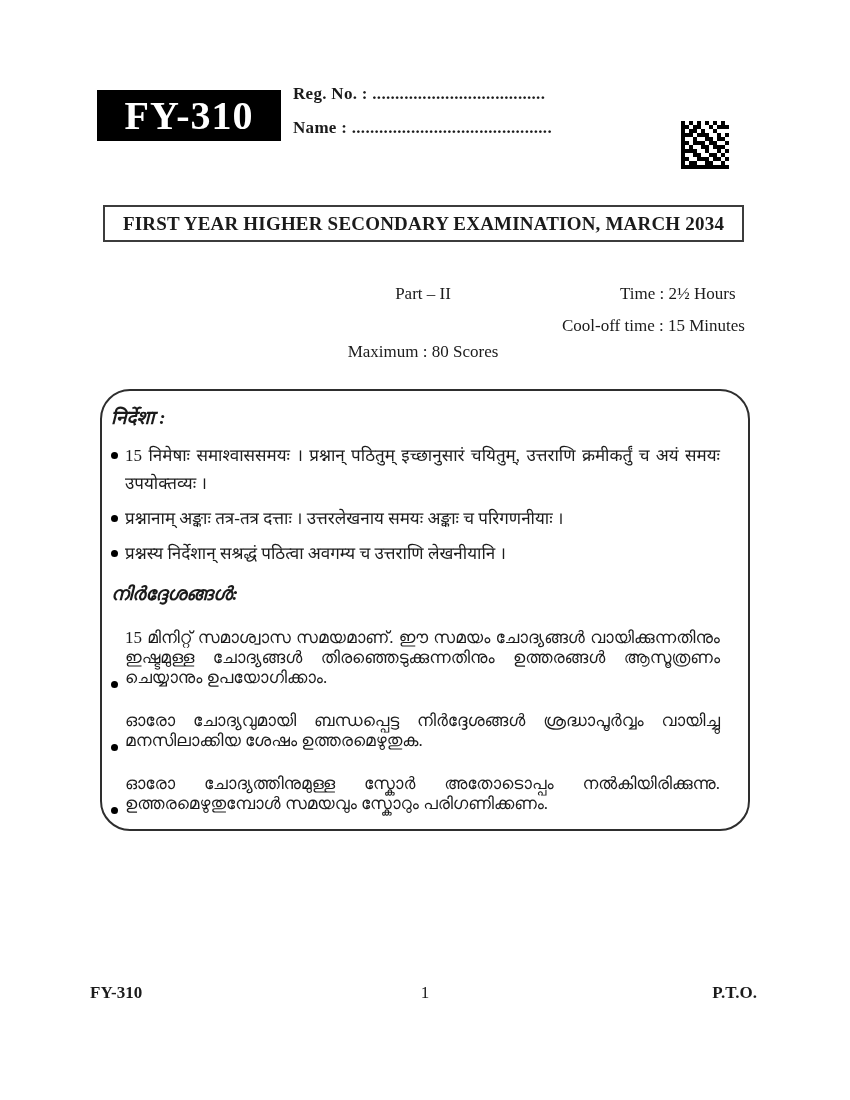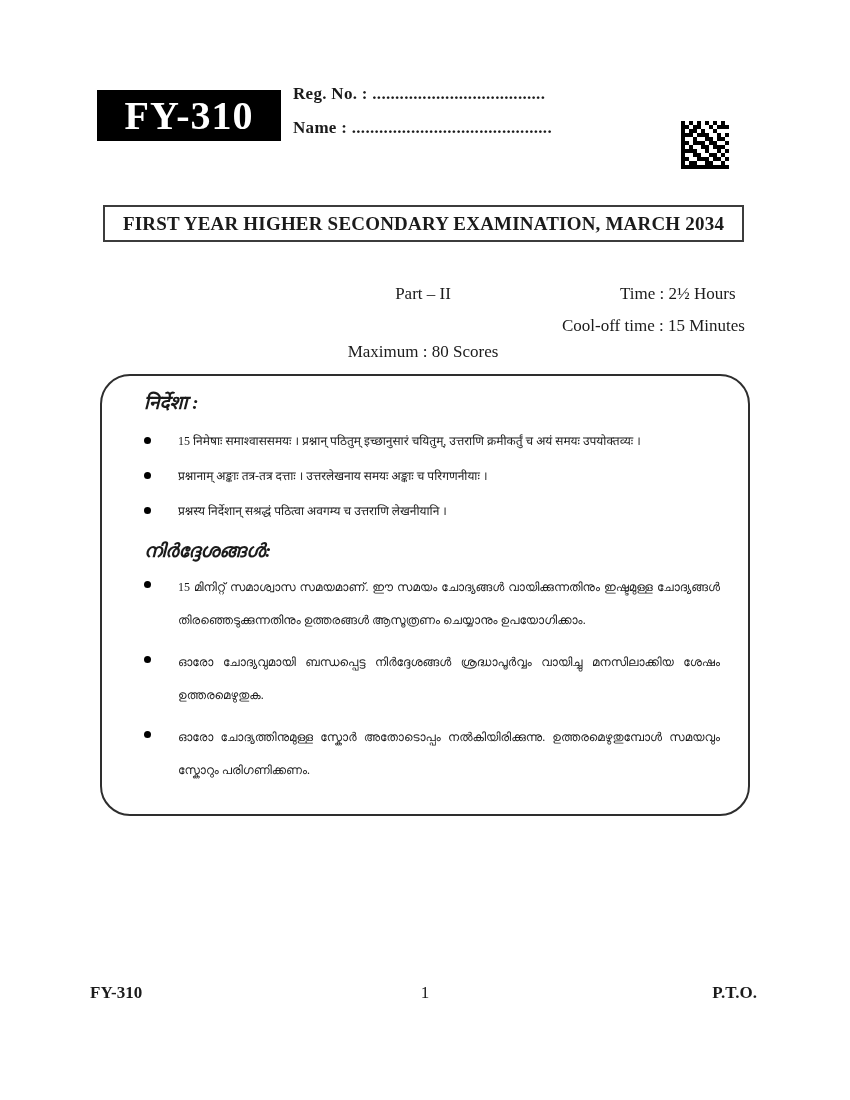--- a/index.html
+++ b/index.html
@@ -38,29 +38,29 @@
 
   
   .meta-part{position:absolute;left:273px;top:284px;width:300px;text-align:center;font-size:17px;}
   .meta-subject{position:absolute;left:273px;top:309px;width:300px;text-align:center;font-size:23px;font-weight:700;letter-spacing:.5px;}
   .meta-max{position:absolute;left:273px;top:342px;width:300px;text-align:center;font-size:17px;}
   .meta-time{position:absolute;left:620px;top:284px;font-size:17px;white-space:nowrap;}
   .meta-cooloff{position:absolute;left:562px;top:316px;font-size:17px;white-space:nowrap;}
 
   
   .inst-box{
-    position:absolute;left:100px;top:374px;width:650px;height:442px;
+    position:absolute;left:100px;top:389px;width:650px;height:442px;
     border:2px solid #2e2e2e;border-radius:30px;box-sizing:border-box;
-    padding:13px 28px 0 42px;
+    padding:13px 28px 0 9px;
   }
   .inst-heading{font-style:italic;font-weight:700;font-size:19px;margin:0 0 12px 0;}
   .inst-heading.ml{margin-top:15px;margin-bottom:9px;}
   ul.inst-list{list-style:none;margin:0;padding:0;}
-  ul.inst-list li{display:flex;gap:27px;margin-top:7px;font-size:12px;line-height:28px;}
-  ul.inst-list.ml li{line-height:33px;margin-top:9px;}
+  ul.inst-list li{display:flex;gap:7px;margin-top:7px;font-size:17px;line-height:28px;}
+  ul.inst-list.ml li{line-height:20px;margin-top:23px;align-items:flex-end;}
   .bullet-dot{flex:none;width:7px;height:7px;border-radius:50%;background:#000;margin-top:10px;}
   .li-text{flex:1;text-align:justify;}
 
   
   .footer{position:absolute;left:0;right:0;top:983px;height:22px;font-size:17px;}
   .footer-code{position:absolute;left:90px;font-weight:700;}
   .footer-page{position:absolute;left:0;right:0;text-align:center;}
   .footer-pto{position:absolute;right:93px;font-weight:700;}
 </style>
 </head>

